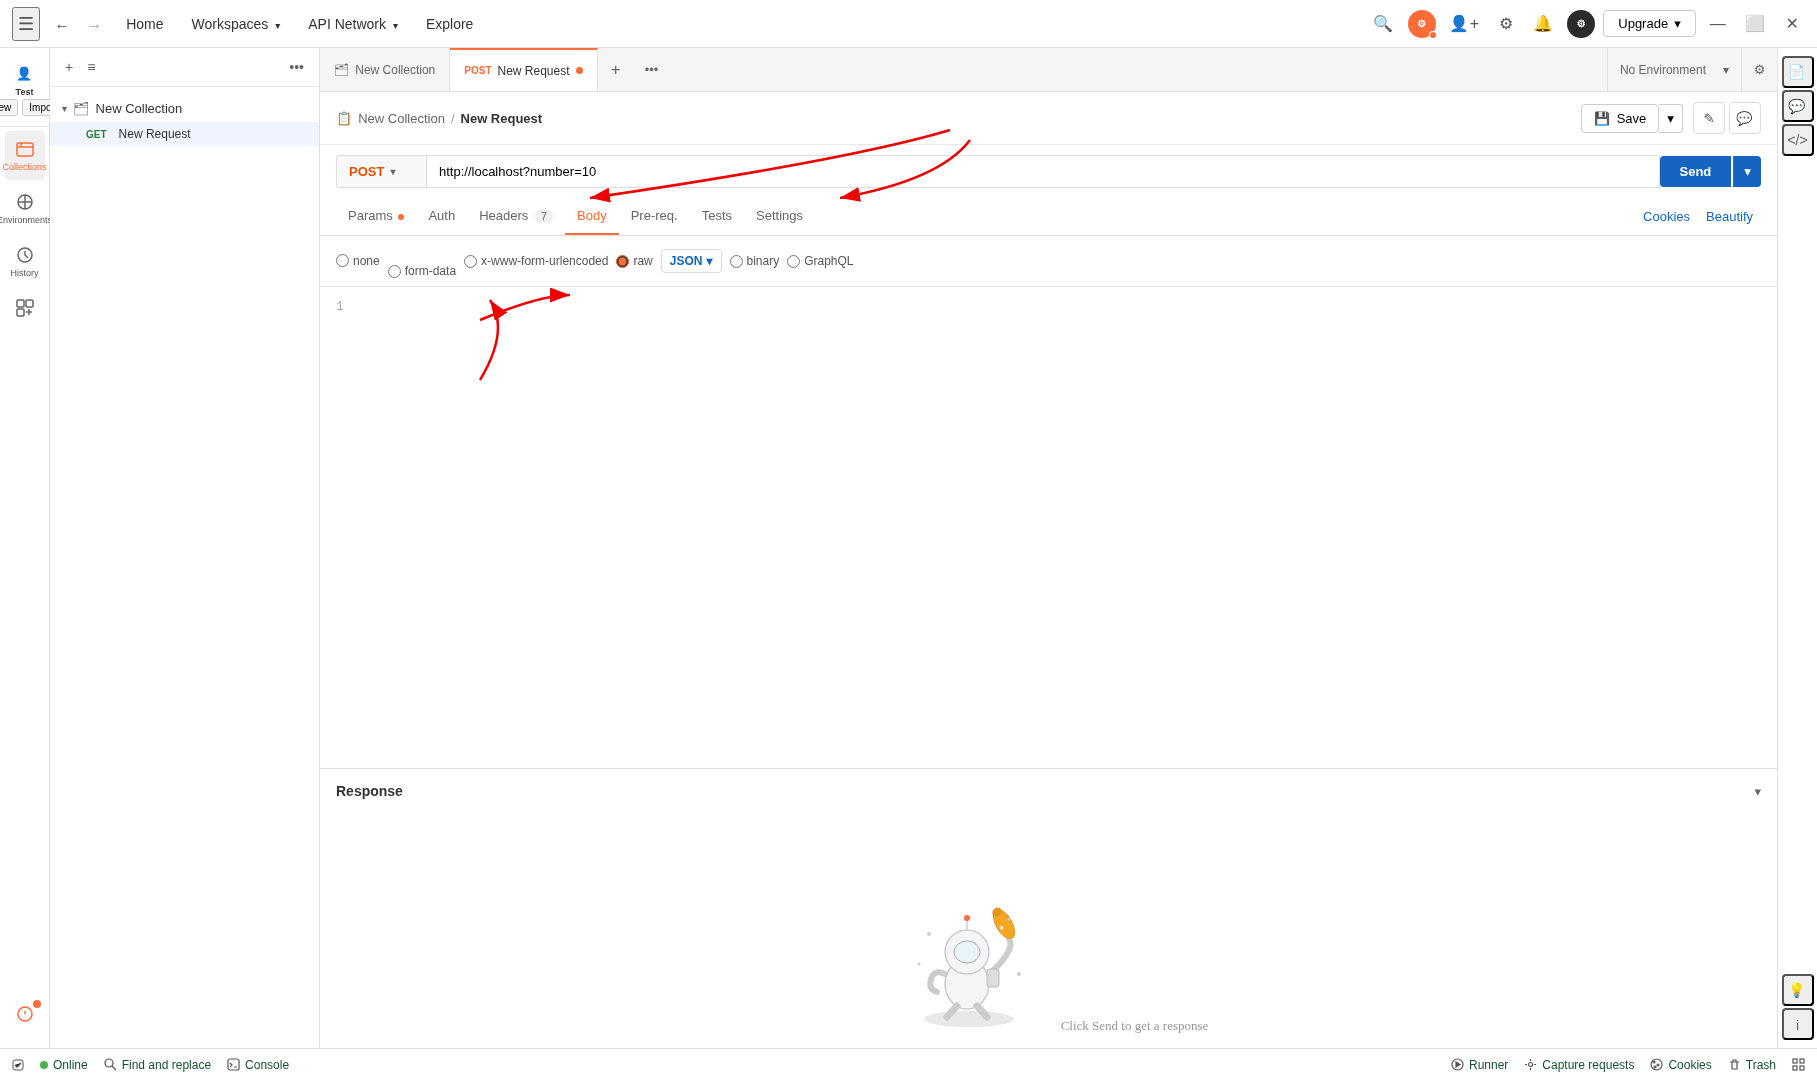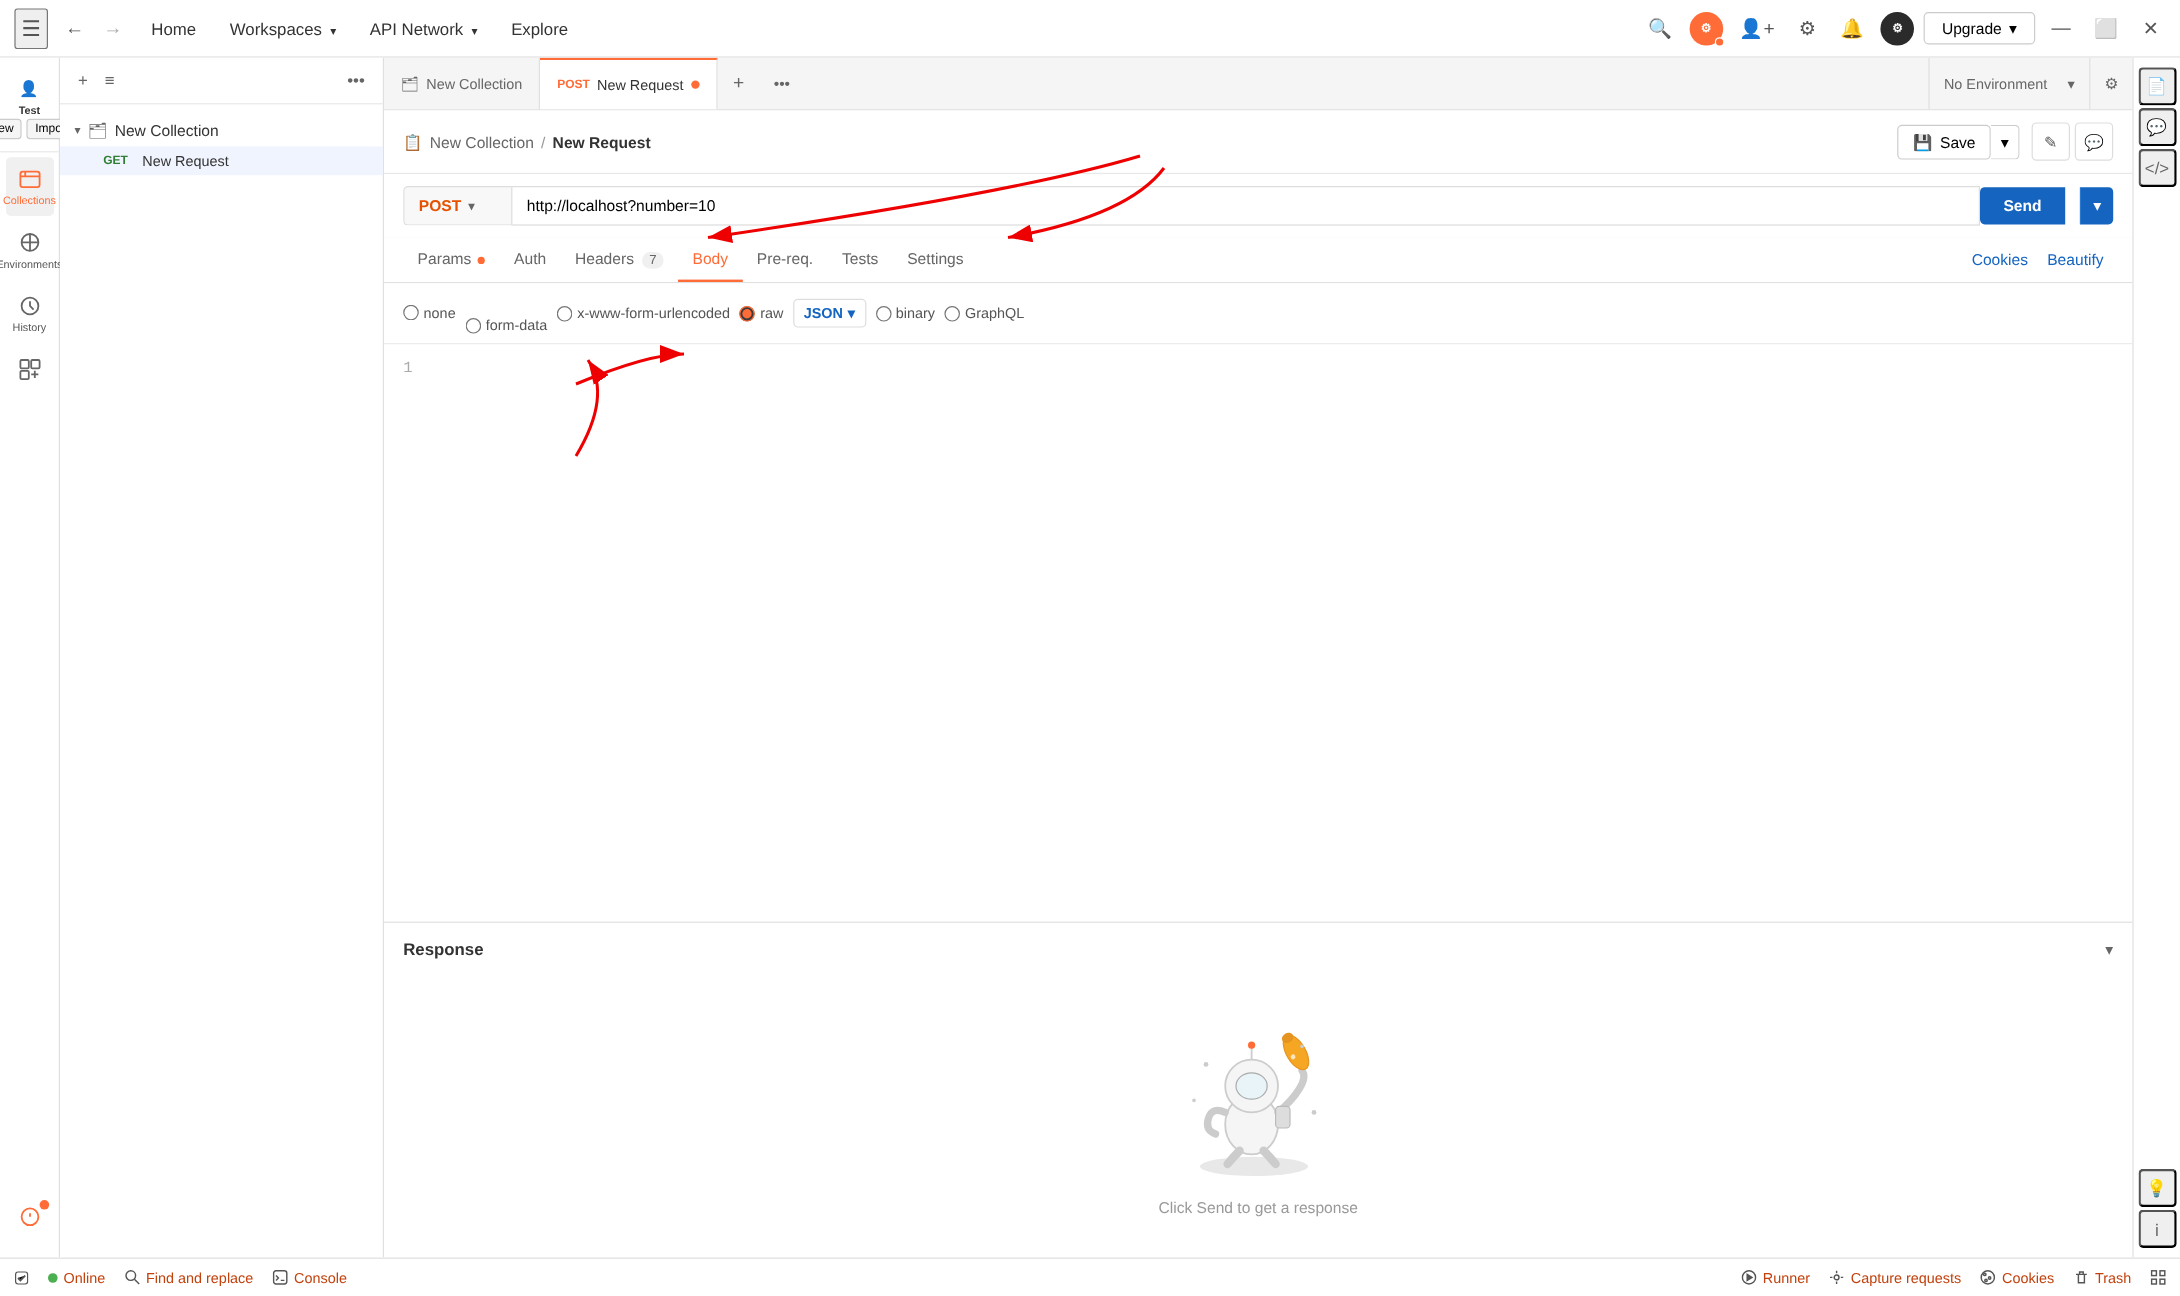--- a/index.html
+++ b/index.html
@@ -70,21 +70,21 @@
     .save-btn { display: flex; align-items: center; gap: 6px; background: #fff; border: 1px solid #ccc; border-radius: 4px; padding: 6px 12px; cursor: pointer; font-size: 13px; }
     .save-btn-dropdown { background: #fff; border: 1px solid #ccc; border-left: none; border-radius: 0 4px 4px 0; padding: 6px 8px; cursor: pointer; }
     .header-action-btns { display: flex; gap: 4px; }
     .header-action-btn { background: #fff; border: 1px solid #ddd; border-radius: 4px; width: 32px; height: 32px; display: flex; align-items: center; justify-content: center; cursor: pointer; color: #555; }
 
     
     .url-bar { display: flex; align-items: center; padding: 10px 16px; gap: 0; background: #fff; flex-shrink: 0; }
     .method-select { display: flex; align-items: center; gap: 6px; padding: 8px 12px; background: #f8f8f8; border: 1px solid #ddd; border-right: none; border-radius: 4px 0 0 4px; cursor: pointer; font-size: 13px; font-weight: 700; color: #e65100; min-width: 90px; }
     .method-select .chevron { color: #666; font-size: 10px; }
     .url-input { flex: 1; padding: 8px 12px; border: 1px solid #ddd; font-size: 13px; outline: none; }
-    .send-btn { display: flex; align-items: center; gap: 12px; }
+    .send-btn { display: flex; align-items: center; gap: 2px; }
     .send-main { background: #1565c0; color: white; border: none; border-radius: 4px 0 0 4px; padding: 8px 20px; cursor: pointer; font-size: 13px; font-weight: 600; }
     .send-dropdown { background: #1565c0; color: white; border: none; border-radius: 0 4px 4px 0; border-left: 1px solid #1976d2; padding: 8px 10px; cursor: pointer; }
 
     
     .req-tabs { display: flex; align-items: center; padding: 0 16px; border-bottom: 1px solid #e0e0e0; background: #fff; flex-shrink: 0; }
     .req-tab { padding: 10px 12px; font-size: 13px; color: #666; cursor: pointer; border-bottom: 2px solid transparent; }
     .req-tab.active { color: #ff6c37; border-bottom-color: #ff6c37; font-weight: 500; }
     .req-tab .tab-badge { background: #f0f0f0; border-radius: 10px; padding: 1px 6px; font-size: 11px; margin-left: 3px; }
     .req-tab .params-dot { width: 6px; height: 6px; background: #ff6c37; border-radius: 50%; display: inline-block; margin-left: 2px; vertical-align: middle; }
     .req-tabs-spacer { flex: 1; }
@@ -97,32 +97,32 @@
 
     
     .code-editor { flex: 1; padding: 12px 16px; font-family: 'Courier New', monospace; font-size: 13px; color: #333; background: #fff; overflow: auto; }
     .line-number { color: #aaa; margin-right: 16px; user-select: none; }
 
     
     .response-area { background: #fff; border-top: 1px solid #e0e0e0; padding: 14px 16px; flex-shrink: 0; min-height: 280px; display: flex; flex-direction: column; align-items: center; }
     .response-header { width: 100%; display: flex; align-items: center; justify-content: space-between; margin-bottom: 8px; }
     .response-title { font-size: 14px; font-weight: 600; color: #333; }
     .response-chevron { color: #666; cursor: pointer; }
-    .response-empty { display: flex; flex-direction: column; align-items: flex-start; justify-content: center; flex: 1; gap: 12px; }
+    .response-empty { display: flex; flex-direction: row; align-items: flex-end; justify-content: center; flex: 1; gap: 12px; font-family: Liberation Serif, serif; }
     .astronaut-illustration { width: 160px; height: 160px; }
     .response-hint { color: #999; font-size: 13px; }
 
     
     .right-strip { width: 40px; background: #fff; border-left: 1px solid #e0e0e0; display: flex; flex-direction: column; align-items: center; padding: 8px 0; gap: 2px; flex-shrink: 0; }
     .right-strip-btn { width: 32px; height: 32px; display: flex; align-items: center; justify-content: center; cursor: pointer; border-radius: 4px; color: #666; font-size: 14px; }
     .right-strip-spacer { flex: 1; }
 
     
     .bottom-bar { height: 32px; background: #fff; border-top: 1px solid #e0e0e0; display: flex; align-items: center; padding: 0 12px; gap: 16px; flex-shrink: 0; }
-    .bottom-item { display: flex; align-items: center; gap: 5px; font-size: 12px; color: #c2410c; cursor: pointer; }
+    .bottom-item { display: flex; align-items: center; gap: 5px; font-size: 12px; color: #14532d; cursor: pointer; }
     .bottom-item .dot { width: 8px; height: 8px; background: #4caf50; border-radius: 50%; }
     .bottom-spacer { flex: 1; }
   </style>
 </head>
 <body>
 
 <div style="position: relative; width: 1817px; height: 1080px; display: flex; flex-direction: column;">
 
   <div class="top-bar">
     <button class="top-bar-menu">☰</button>

